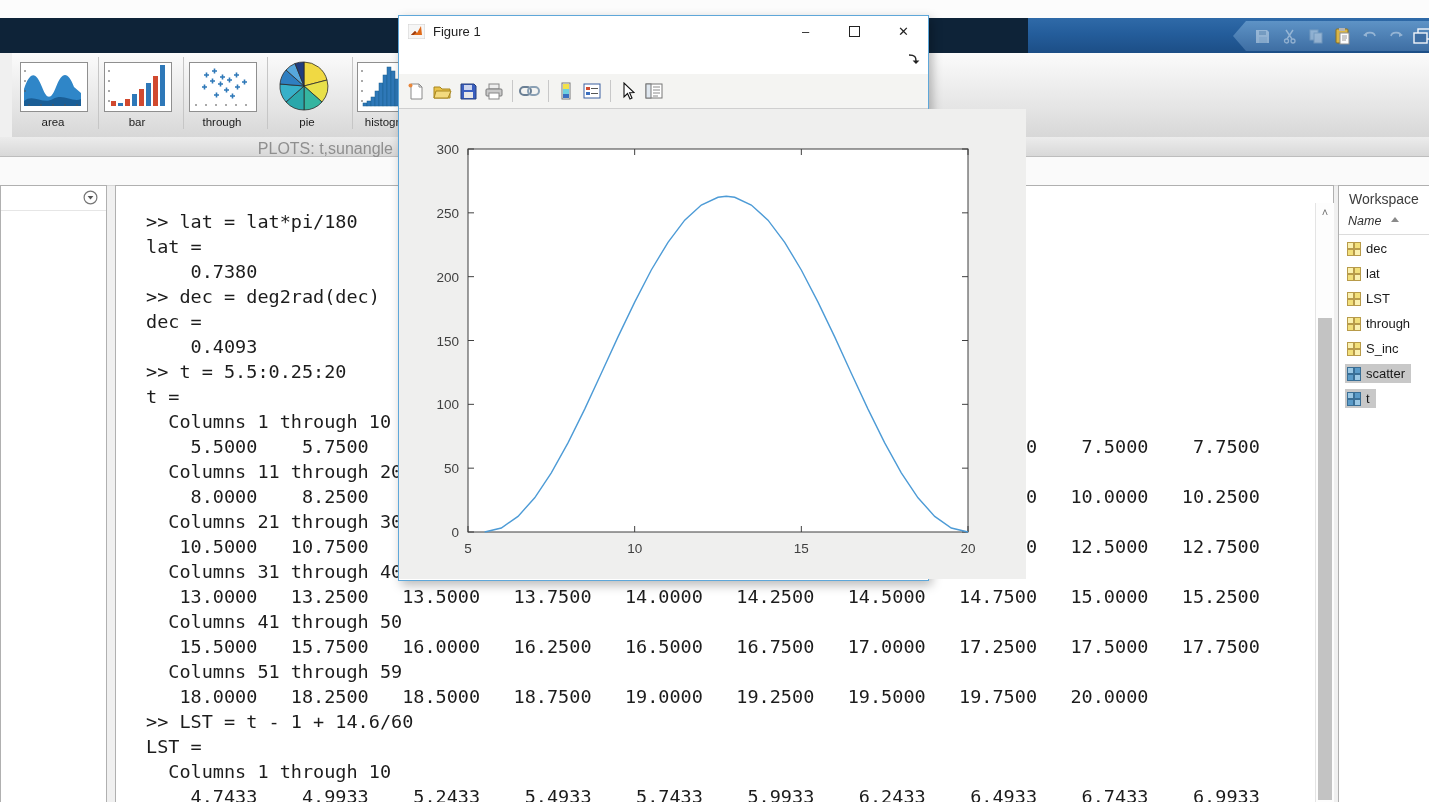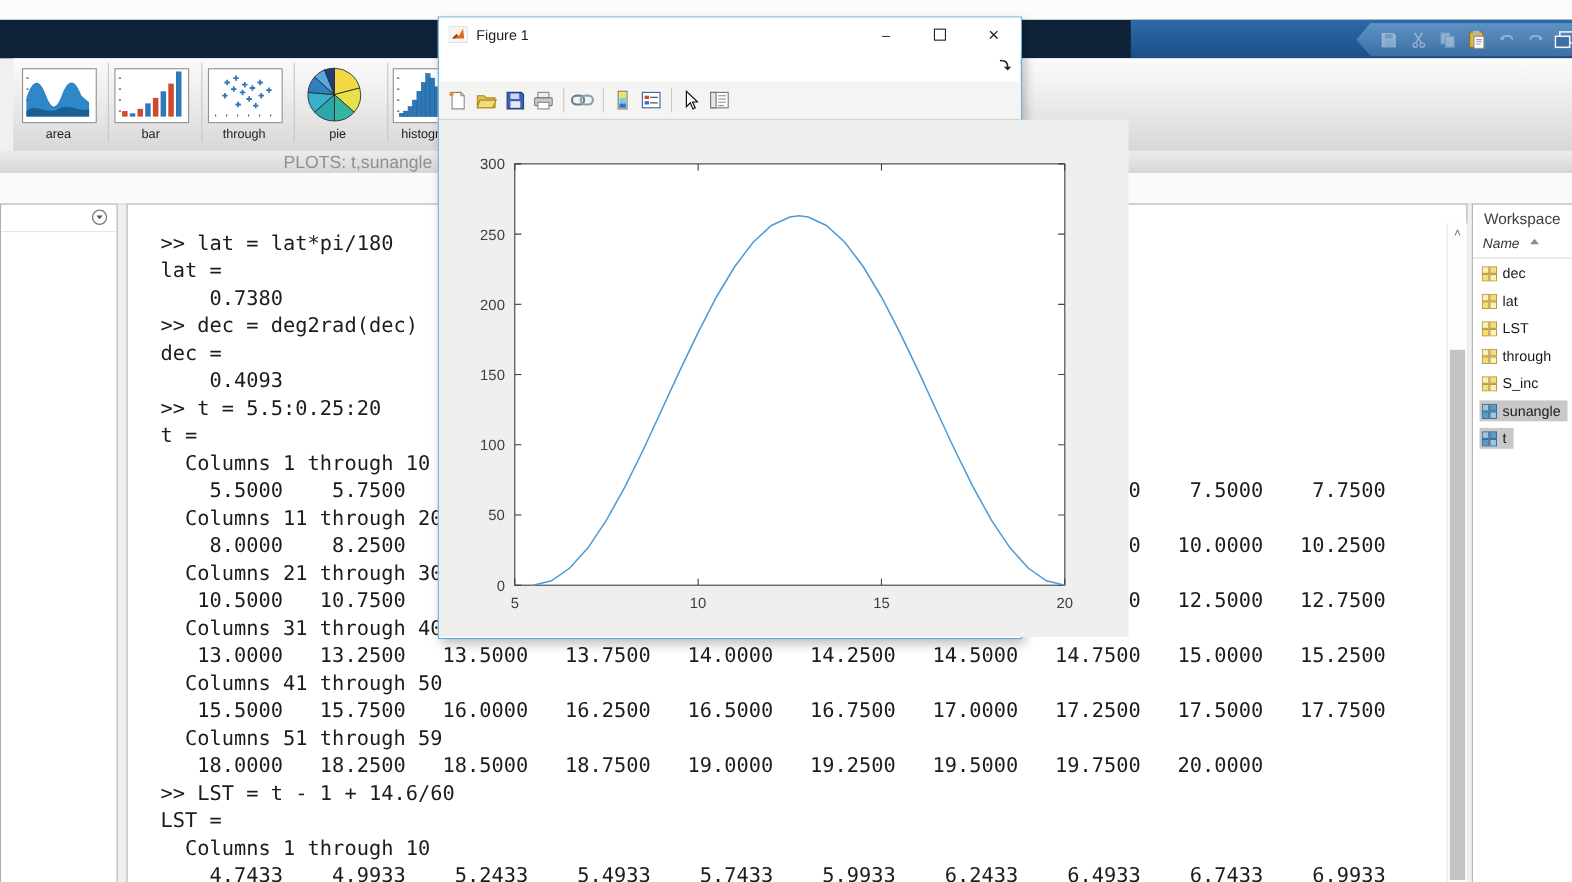--- a/index.html
+++ b/index.html
@@ -328,21 +328,21 @@
         </span>
       </div>
       <div class="ws-row sel">
         <span class="ws-wrap">
           <svg width="14" height="14">
     <rect x="0.5" y="0.5" width="6" height="6" fill="#9cc8e4" stroke="#3a6f96"></rect>
     <rect x="7.5" y="0.5" width="6" height="6" fill="#5b9bc8" stroke="#3a6f96"></rect>
     <rect x="0.5" y="7.5" width="6" height="6" fill="#5b9bc8" stroke="#3a6f96"></rect>
     <rect x="7.5" y="7.5" width="6" height="6" fill="#9cc8e4" stroke="#3a6f96"></rect>
           </svg>
-          <span class="ws-name">sunangle</span>
+          <span class="ws-name">scatter</span>
         </span>
       </div>
       <div class="ws-row sel">
         <span class="ws-wrap">
           <svg width="14" height="14">
     <rect x="0.5" y="0.5" width="6" height="6" fill="#9cc8e4" stroke="#3a6f96"></rect>
     <rect x="7.5" y="0.5" width="6" height="6" fill="#5b9bc8" stroke="#3a6f96"></rect>
     <rect x="0.5" y="7.5" width="6" height="6" fill="#5b9bc8" stroke="#3a6f96"></rect>
     <rect x="7.5" y="7.5" width="6" height="6" fill="#9cc8e4" stroke="#3a6f96"></rect>
           </svg>

